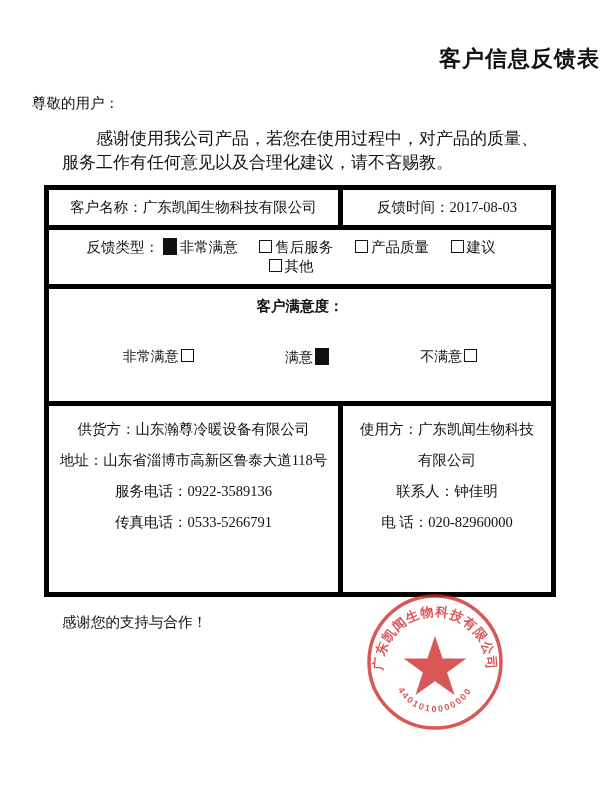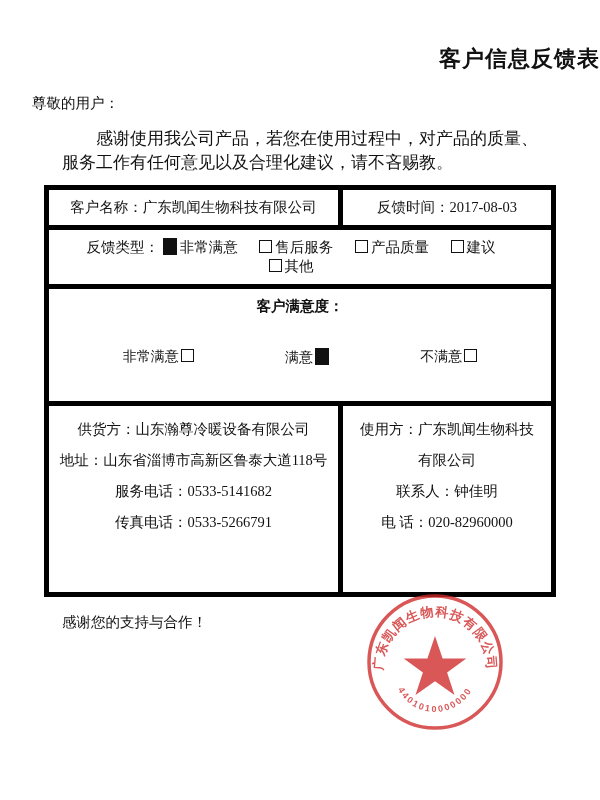--- a/index.html
+++ b/index.html
@@ -181,21 +181,21 @@
             <span class="opt-label"><span>满意</span><span class="checkbox filled"></span></span>
             <span class="opt-label"><span>不满意</span><span class="checkbox"></span></span>
           </div>
         </td>
       </tr>
 
       <tr>
         <td class="supplier-cell">
           <div><span>供货方：</span><span>山东瀚尊冷暖设备有限公司</span></div>
           <div><span>地址：</span><span>山东省淄博市高新区鲁泰大道118号</span></div>
-          <div><span>服务电话：</span><span>0533-5141682</span></div>
+          <div><span>服务电话：</span><span>0922-3589136</span></div>
           <div><span>传真电话：</span><span>0533-5266791</span></div>
         </td>
         <td class="user-cell">
           <div><span>使用方：</span><span>广东凯闻生物科技有限公司</span></div>
           <div><span>联系人：</span><span>钟佳明</span></div>
           <div><span>电  话：</span><span>020-82960000</span></div>
         </td>
       </tr>
     </tbody>
   </table>

